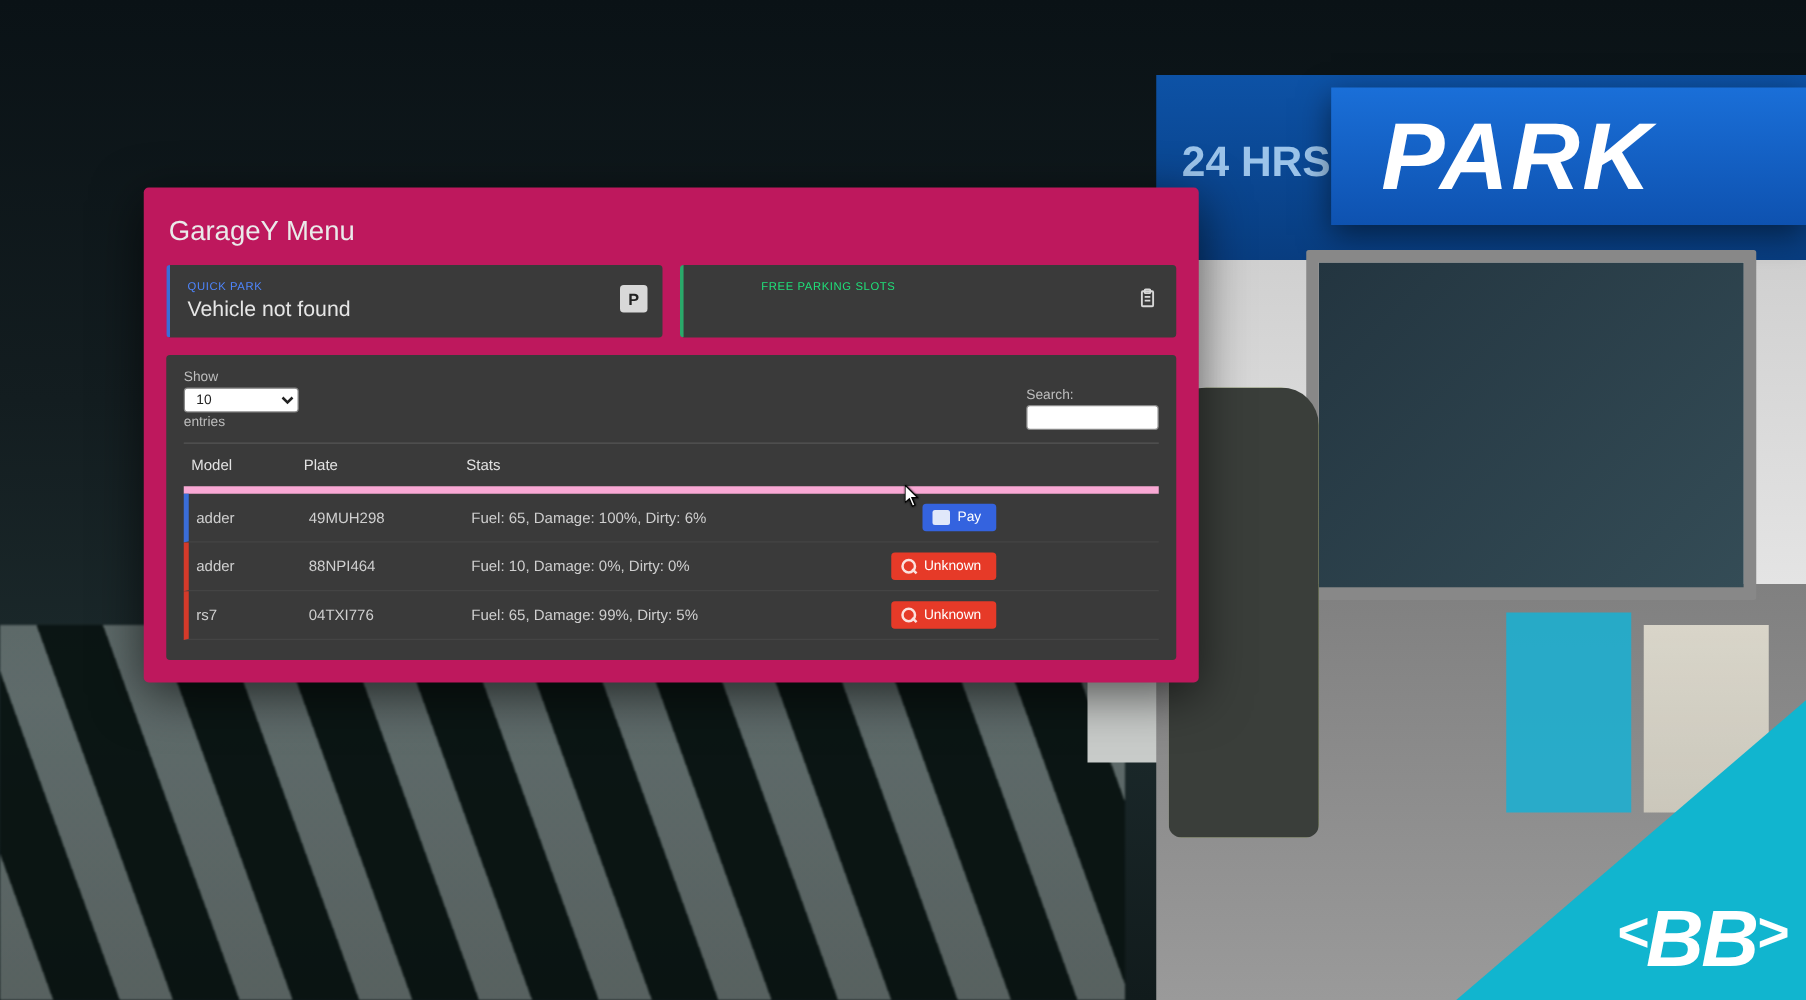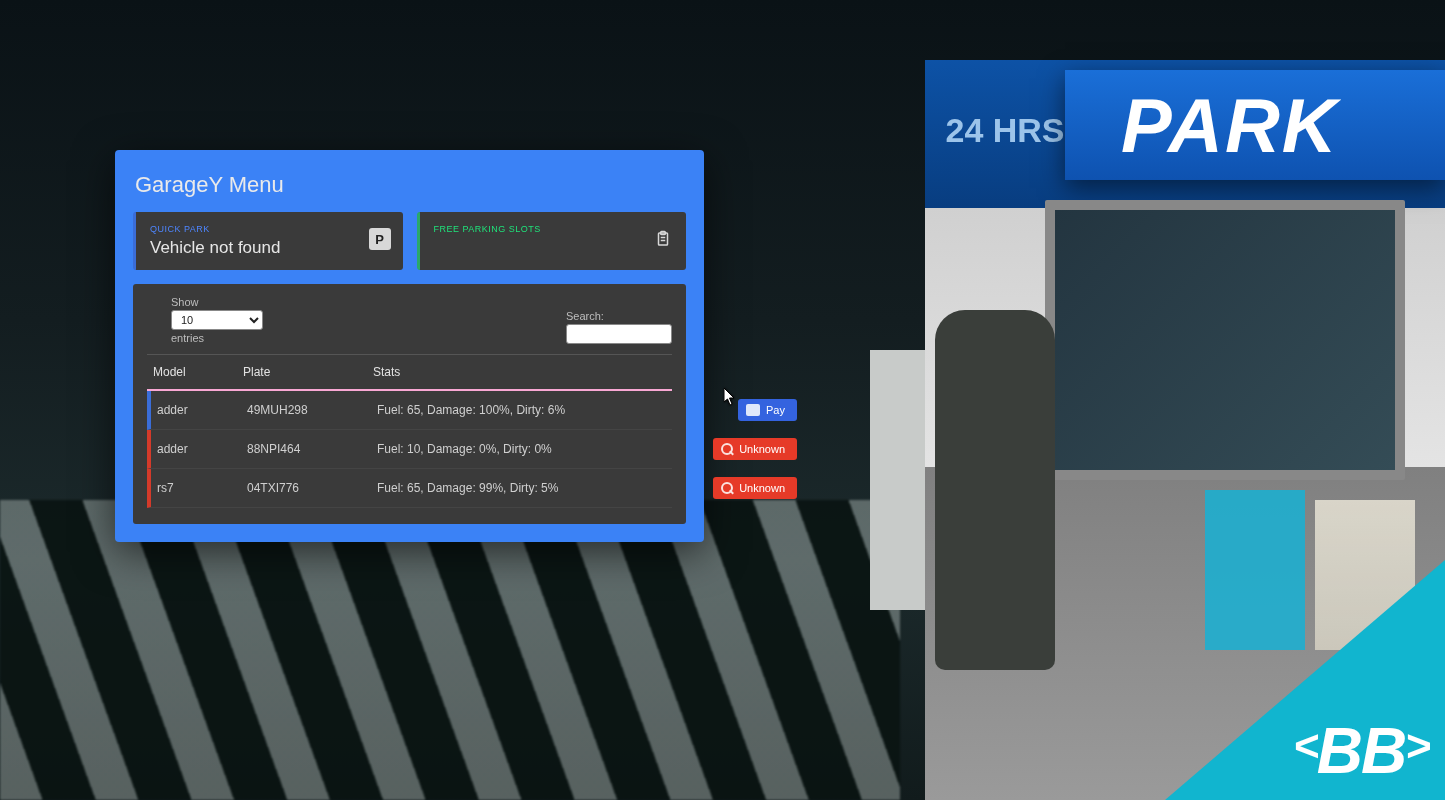--- a/index.html
+++ b/index.html
@@ -18,21 +18,21 @@
 }
 .booth {
   position: absolute; top: 60px; right: 0; width: 520px; height: 740px;
   background: linear-gradient(180deg, #0d52a6 0%, #083d80 20%, #d0d0d0 20%, #e4e4e4 55%, #808080 55%, #9a9a9a 100%);
 }
 .booth-sign {
   position: absolute; top: 70px; right: 0; width: 380px; height: 110px;
   background: linear-gradient(180deg, #1a6fd8, #0e52b0);
   box-shadow: 0 8px 24px rgba(0,0,0,.5);
   color: #fff; font-size: 76px; font-weight: 800; letter-spacing: 2px;
-  display: flex; align-items: center; padding-left: 56px;
+  display: flex; align-items: center; padding-left: 40px;
   font-style: italic;
   overflow: hidden;
 }
 .booth-24 {
   position: absolute; top: 100px; right: 380px; width: 120px; height: 60px;
   color: #9cc4ea; font-size: 34px; font-weight: 600;
   display: flex; align-items: center; justify-content: center;
 }
 .booth-window {
   position: absolute; top: 200px; right: 40px; width: 360px; height: 280px;
@@ -72,70 +72,70 @@
 }
 .logo-text {
   position: absolute; bottom: 12px; right: 16px;
   color: #fff; font-size: 64px; font-weight: 900; font-style: italic;
   letter-spacing: -2px;
 }
 .logo-text span { font-size: 44px; vertical-align: 12px; font-weight: 900; }
 
 
 .menu {
-  position: absolute; top: 150px; left: 115px; width: 589px;
-  background: #3b82f6; border-radius: 4px; padding: 22px 18px 18px 18px;
+  position: absolute; top: 150px; left: 115px; width: 844px;
+  background: #be185d; border-radius: 4px; padding: 22px 18px 18px 18px;
   color: #c9c9c9; box-shadow: 0 10px 40px rgba(0,0,0,.6);
 }
 .menu-title {
   color: #eaeaea; font-size: 22px; font-weight: 400; margin-bottom: 14px; margin-left: 2px;
 }
 .cards { display: flex; gap: 14px; margin-bottom: 14px; }
 .card {
   flex: 1; background: #3a3a3a; border-left: 3px solid #2aa96a; border-radius: 3px;
   padding: 12px 14px; position: relative; min-height: 58px;
 }
 .card.blue { border-left-color: #3a6dd8; }
 .card-label { font-size: 9px; letter-spacing: .5px; text-transform: uppercase; }
 .card.blue .card-label { color: #4e86ff; }
-.card.green .card-label { color: #1fe27a; }
+.card.green .card-label { color: #1fe27a; margin-left: 48px; }
 .card-value { color: #e6e6e6; font-size: 17px; margin-top: 4px; }
 .card-icon {
   position: absolute; right: 12px; top: 16px; width: 22px; height: 22px;
   background: #d8d8d8; border-radius: 3px; display: flex; align-items: center; justify-content: center;
   color: #222; font-weight: 900; font-size: 13px;
 }
 .card-icon.clip { background: transparent; color: #d8d8d8; font-size: 18px; }
 
 .progress-row { display: flex; align-items: center; gap: 10px; margin-top: 6px; }
 .progress-pct { color: #e6e6e6; font-size: 15px; min-width: 36px; }
 .progress-bar {
   flex: 1; height: 6px; background: #cfcfcf; border-radius: 3px; overflow: hidden;
 }
 .progress-fill { height: 100%; background: #1fd76f; }
 
 .vehicles {
   background: #3a3a3a; border-radius: 3px; padding: 12px 14px 16px 14px;
 }
 .vehicles-title { font-size: 12px; color: #d0d0d0; margin-bottom: 10px; }
 .controls { display: flex; justify-content: space-between; align-items: flex-end; margin-bottom: 10px; }
-.ctrl-col { font-size: 11px; color: #bdbdbd; margin-left: 24px; }
+.ctrl-col { font-size: 11px; color: #bdbdbd; }
 .ctrl-col label { display: block; margin-bottom: 2px; }
 .ctrl-col .after { display: block; margin-top: 2px; }
 select, .search-input {
   background: #fff; border: 1px solid #888; border-radius: 3px; height: 20px;
   font-size: 11px; padding: 0 5px; color: #222;
 }
 select { width: 92px; }
 .search-input { width: 106px; }
 
 .tbl-head {
   display: grid; grid-template-columns: 90px 130px 300px 120px;
   font-size: 12px; color: #e2e2e2; padding: 10px 6px;
-  border-top: 1px solid #555; border-bottom: 2px solid #f9a8d4;
+  border-top: 1px solid #555; border-bottom: 6px solid #f9a8d4;
 }
 .tbl-body { }
 .row {
   display: grid; grid-template-columns: 90px 130px 300px 120px;
   align-items: center; font-size: 12px; color: #cfcfcf;
   padding: 8px 6px; border-left: 4px solid #d43a2a;
   border-bottom: 1px solid #444;
 }
 .row.ok { border-left-color: #3a6dd8; }
 .row .cell-actions { display: flex; justify-content: flex-end; }

